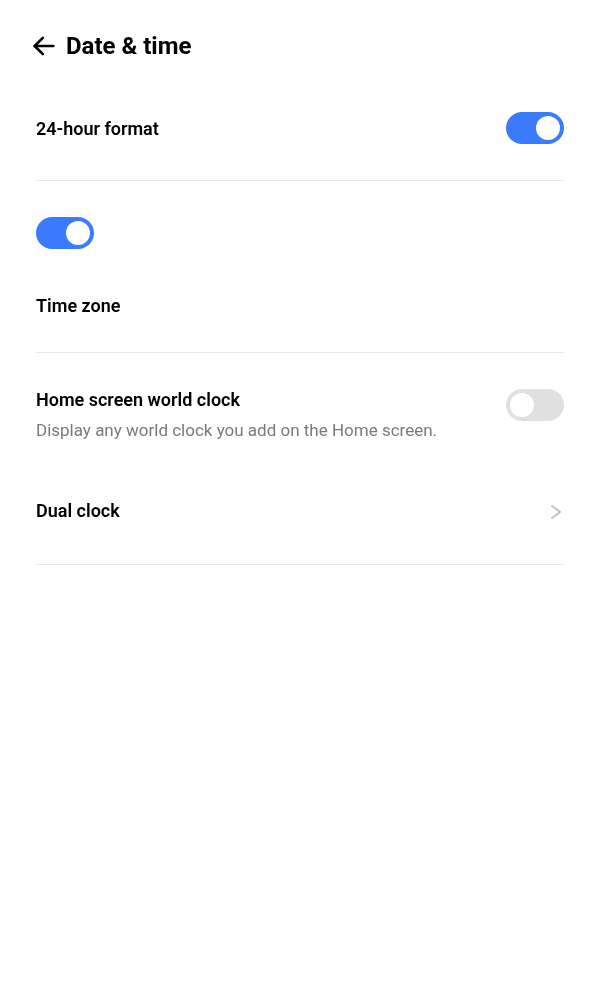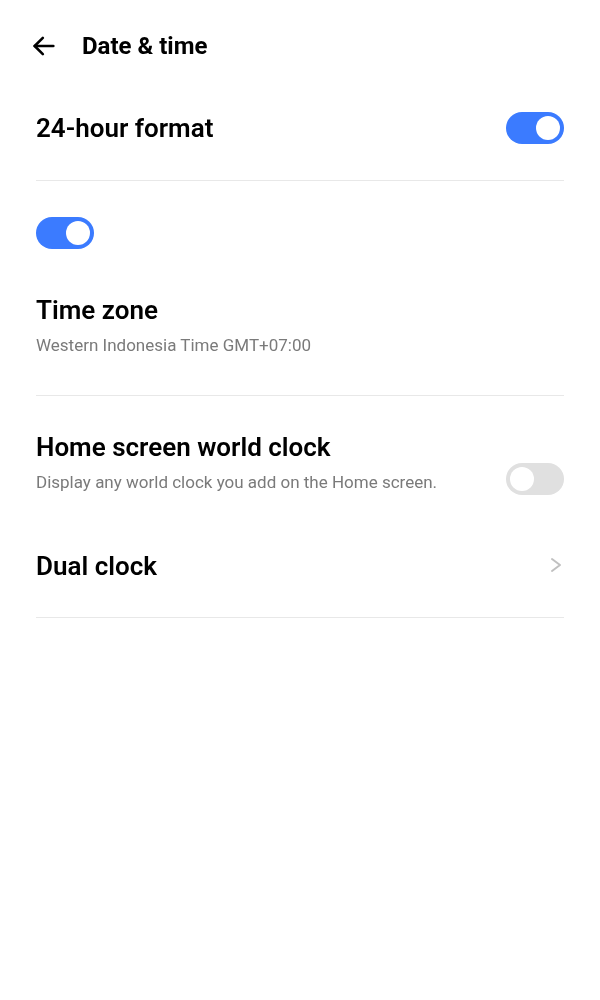--- a/index.html
+++ b/index.html
@@ -11,21 +11,21 @@
       font-family: -apple-system, BlinkMacSystemFont, "Segoe UI", Roboto, Helvetica, Arial, sans-serif;
       width: 600px;
       height: 1000px;
       background: #ffffff;
       color: #000000;
     }
     .header {
       display: flex;
       align-items: center;
       padding: 32px 30px 24px 30px;
-      gap: 24px;
+      gap: 8px;
     }
     .back-arrow {
       display: flex;
       align-items: center;
       justify-content: center;
       cursor: pointer;
     }
     .header-title {
       font-size: 24px;
       font-weight: 700;
@@ -34,21 +34,21 @@
     .content {
       padding: 0 36px;
     }
     .row {
       display: flex;
       align-items: center;
       justify-content: space-between;
       padding: 28px 0;
     }
     .row-title {
-      font-size: 26px;
+      font-size: 18px;
       font-weight: 600;
       color: #000;
     }
     .row-subtitle {
       font-size: 17px;
       color: #7a7a7a;
       margin-top: 8px;
       line-height: 1.5;
       max-width: 420px;
     }
@@ -90,21 +90,21 @@
     }
     .chevron {
       color: #c0c0c0;
       flex-shrink: 0;
       margin-left: 12px;
     }
     .row-tz {
       padding: 18px 0 28px 0;
     }
     .row-aligned {
-      align-items: flex-end;
+      align-items: flex-start;
     }
   </style>
 </head>
 <body>
 
 <div class="header">
   <div class="back-arrow">
     <svg width="28" height="28" viewBox="0 0 24 24" fill="none" stroke="#000" stroke-width="2.2" stroke-linecap="round" stroke-linejoin="round">
       <line x1="20" y1="12" x2="4" y2="12"></line>
       <polyline points="11 5 4 12 11 19"></polyline>
@@ -128,21 +128,20 @@
 
   <div class="row">
     <div class="toggle on">
       <div class="toggle-knob"></div>
     </div>
   </div>
 
   <div class="row-tz">
     <div class="row-left">
       <div class="row-title">Time zone</div>
-      <div class="row-subtitle">Western Indonesia Time GMT+07:00</div>
     </div>
   </div>
 
   <div class="divider"></div>
 
   <div class="row row-aligned">
     <div class="row-left">
       <div class="row-title">Home screen world clock</div>
       <div class="row-subtitle">Display any world clock you add on the Home screen.</div>
     </div>

